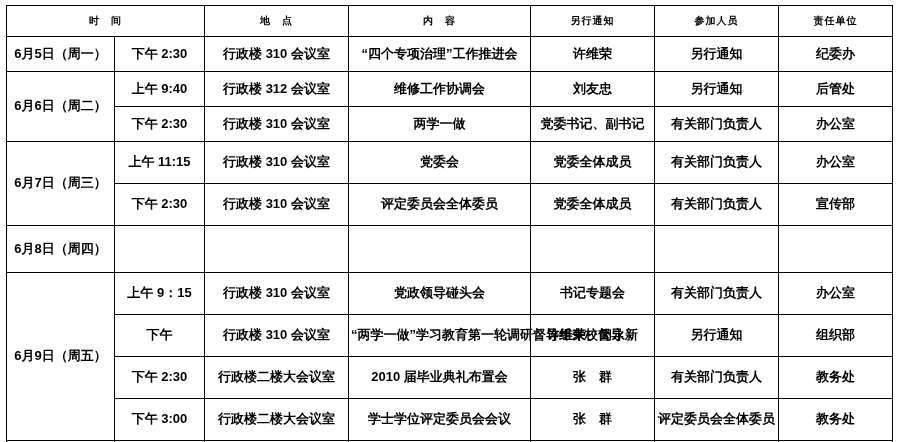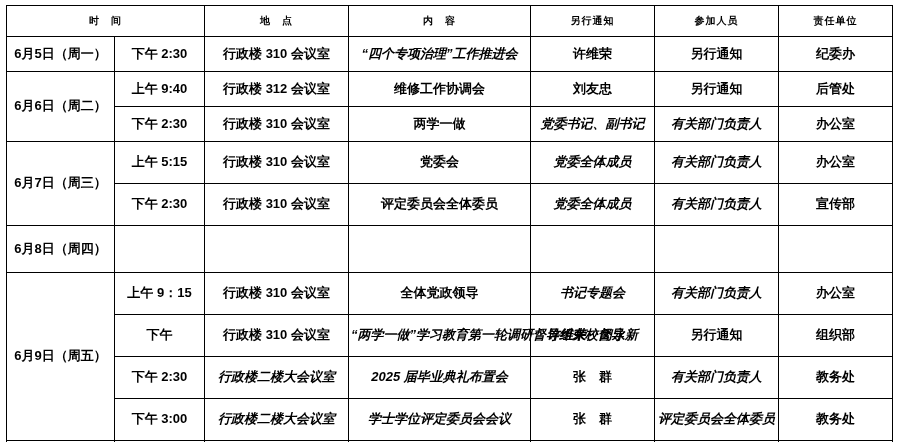--- a/index.html
+++ b/index.html
@@ -43,21 +43,21 @@
   .col-slot { width: 90px; }
   .col-place { width: 144px; }
   .col-content { width: 182px; }
   .col-leader { width: 124px; }
   .col-people { width: 124px; }
   .col-unit { width: 114px; }
 
   td.cell { height: 30px; }
   td.tall { height: 37px; }
   td.empty { height: 42px; }
-  .small { font-size: 12.5px; font-style: italic; }
+  .small { font-size: 12.5px; }
   .nowrap { white-space: nowrap; }
   .two-line { line-height: 1.2; }
 </style>
 </head>
 <body>
 
 <div id="sheet">
   <table class="schedule">
     <colgroup>
       <col class="col-time">
@@ -103,21 +103,21 @@
         <td class="cell nowrap">下午 2:30</td>
         <td class="cell nowrap">行政楼 310 会议室</td>
         <td class="cell">两学一做</td>
         <td class="cell small">党委书记、副书记</td>
         <td class="cell small">有关部门负责人</td>
         <td class="cell">办公室</td>
       </tr>
 
       <tr>
         <td class="tall nowrap" rowspan="2">6月7日（周三）</td>
-        <td class="tall nowrap">上午 5:15</td>
+        <td class="tall nowrap">上午 11:15</td>
         <td class="tall nowrap">行政楼 310 会议室</td>
         <td class="tall">党委会</td>
         <td class="tall small">党委全体成员</td>
         <td class="tall small">有关部门负责人</td>
         <td class="tall">办公室</td>
       </tr>
       <tr>
         <td class="tall nowrap">下午 2:30</td>
         <td class="tall nowrap">行政楼 310 会议室</td>
         <td class="tall">评定委员会全体委员</td>
@@ -133,37 +133,37 @@
         <td class="empty"></td>
         <td class="empty"></td>
         <td class="empty"></td>
         <td class="empty"></td>
       </tr>
 
       <tr>
         <td class="tall nowrap" rowspan="4">6月9日（周五）</td>
         <td class="tall nowrap">上午 9：15</td>
         <td class="tall nowrap">行政楼 310 会议室</td>
-        <td class="tall">全体党政领导</td>
+        <td class="tall">党政领导碰头会</td>
         <td class="tall small">书记专题会</td>
         <td class="tall small">有关部门负责人</td>
         <td class="tall">办公室</td>
       </tr>
       <tr>
         <td class="tall nowrap">下午</td>
         <td class="tall nowrap">行政楼 310 会议室</td>
         <td class="tall small two-line">“两学一做”学习教育第一轮调研督导组来校督导</td>
         <td class="tall small">许维荣、闵永新</td>
         <td class="tall">另行通知</td>
         <td class="tall">组织部</td>
       </tr>
       <tr>
         <td class="tall nowrap">下午 2:30</td>
         <td class="tall small nowrap">行政楼二楼大会议室</td>
-        <td class="tall small">2025 届毕业典礼布置会</td>
+        <td class="tall small">2010 届毕业典礼布置会</td>
         <td class="tall">张　群</td>
         <td class="tall small">有关部门负责人</td>
         <td class="tall">教务处</td>
       </tr>
       <tr>
         <td class="tall nowrap">下午 3:00</td>
         <td class="tall small nowrap">行政楼二楼大会议室</td>
         <td class="tall small">学士学位评定委员会会议</td>
         <td class="tall">张　群</td>
         <td class="tall small two-line">评定委员会全体委员</td>

